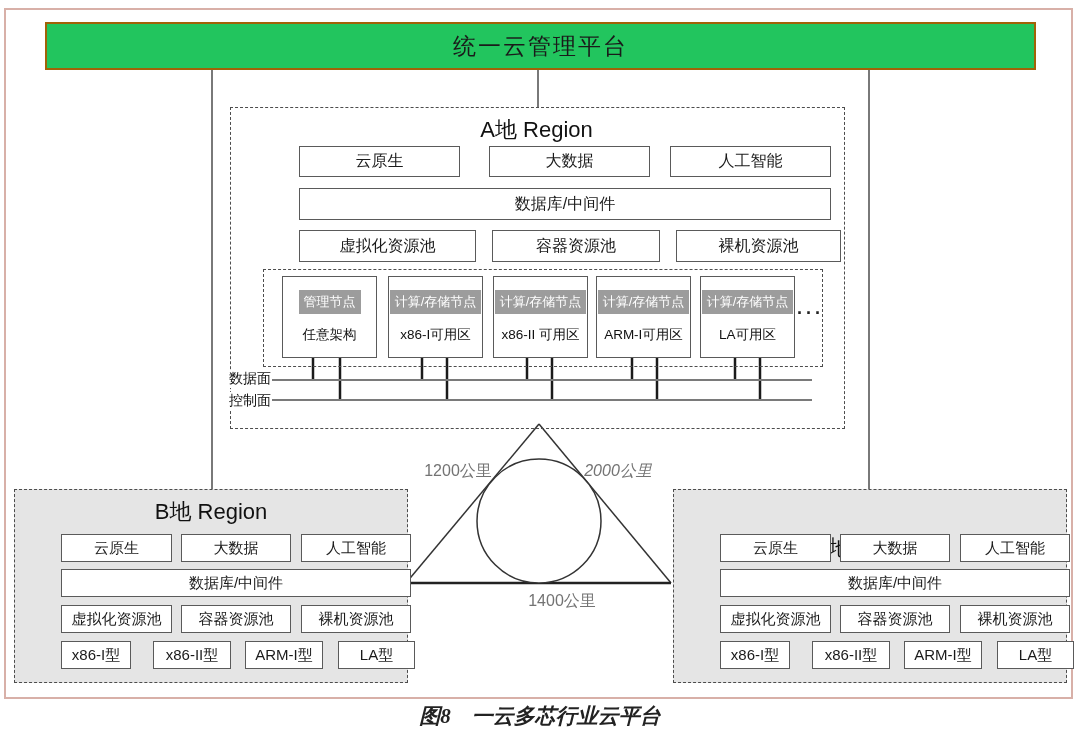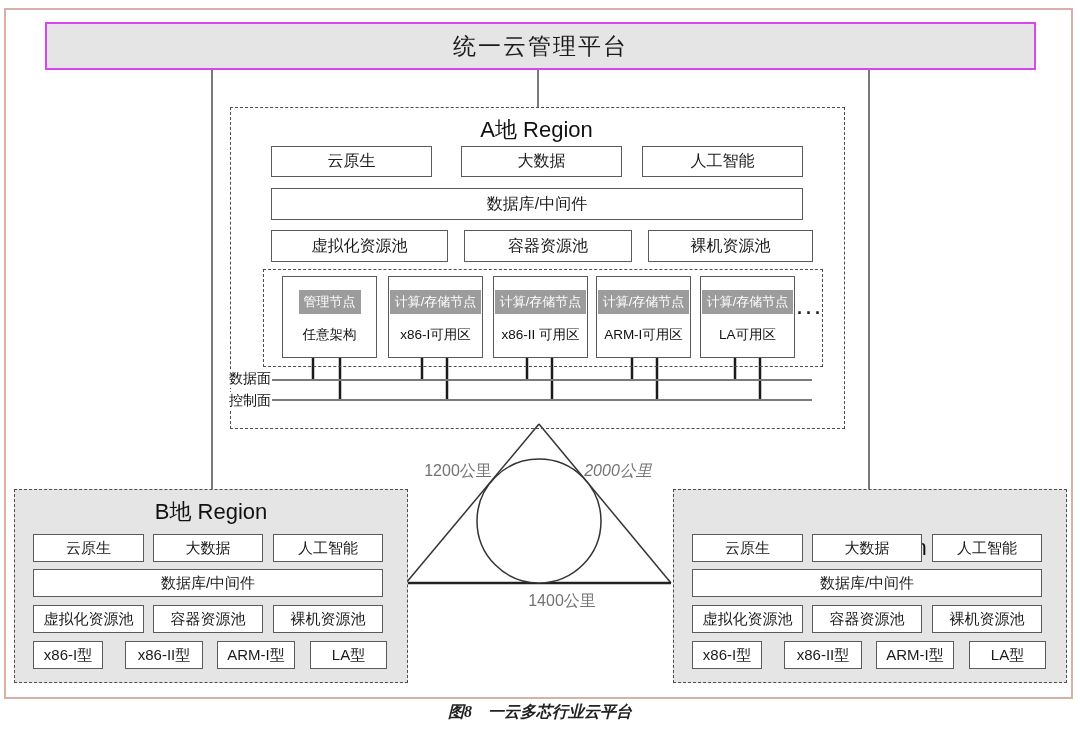--- a/index.html
+++ b/index.html
@@ -9,33 +9,33 @@
     overflow:hidden;
   }
   .abs{position:absolute;}
   .frame{
     left:4px;top:8px;width:1065px;height:687px;
     border:2px solid #d8b0a8;
   }
   .lines-svg{left:0;top:0;width:1080px;height:736px;}
   .platform-box{
     left:45px;top:22px;width:987px;height:44px;
-    border:2px solid #d946ef;display:flex;align-items:center;justify-content:center;
-    font-size:23px;letter-spacing:2px;background:#e5e5e5;
+    border:2px solid #a16207;display:flex;align-items:center;justify-content:center;
+    font-size:23px;letter-spacing:2px;background:#22c55e;
   }
   .region-a{
     left:230px;top:107px;width:613px;height:320px;
     border:1.5px dashed #4d4d4d;
   }
   .region-title{
     left:0;top:8px;width:100%;text-align:center;font-size:22px;color:#111;
   }
   .svc-box,.mid-box,.pool-box,.type-box{
     border:1.5px solid #5a5a5a;display:flex;align-items:center;justify-content:center;
-    background:#fff;box-sizing:border-box;
+    background:#fff;box-sizing:border-box;margin-left:28px;
   }
   .a-row{height:31px;font-size:16px;}
   .node-dash{
     left:263px;top:269px;width:558px;height:96px;
     border:1.5px dashed #4d4d4d;
   }
   .node{
     top:276px;width:95px;height:82px;border:1.5px solid #5a5a5a;background:#fff;
     display:flex;flex-direction:column;align-items:center;justify-content:space-evenly;
     box-sizing:border-box;
@@ -52,21 +52,21 @@
   .bc-row{height:28px;font-size:15px;}
   .dist-label{font-size:16px;color:#737373;transform:translateX(-50%);white-space:nowrap;}
   .circle-text{
     left:539px;top:521px;transform:translate(-50%,-50%);
     text-align:center;font-size:19px;line-height:27px;letter-spacing:1px;color:#111;
     white-space:nowrap;
   }
   .caption{
     left:0;top:702px;width:100%;text-align:center;
     font-family:"Liberation Serif","DejaVu Serif",serif;font-style:italic;font-weight:600;
-    font-size:16px;color:#222;white-space:pre;
+    font-size:21px;color:#222;white-space:pre;
   }
 </style>
 </head>
 <body>
 
 <div class="page">
 
   <div class="abs frame"></div>
 
   <svg class="abs lines-svg" viewBox="0 0 1080 736" xmlns="http://www.w3.org/2000/svg">

